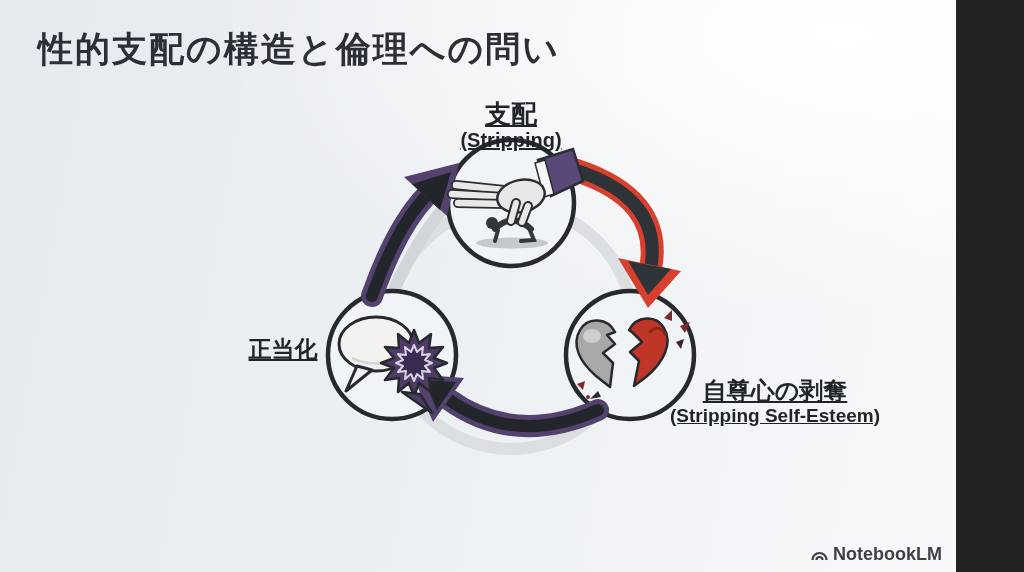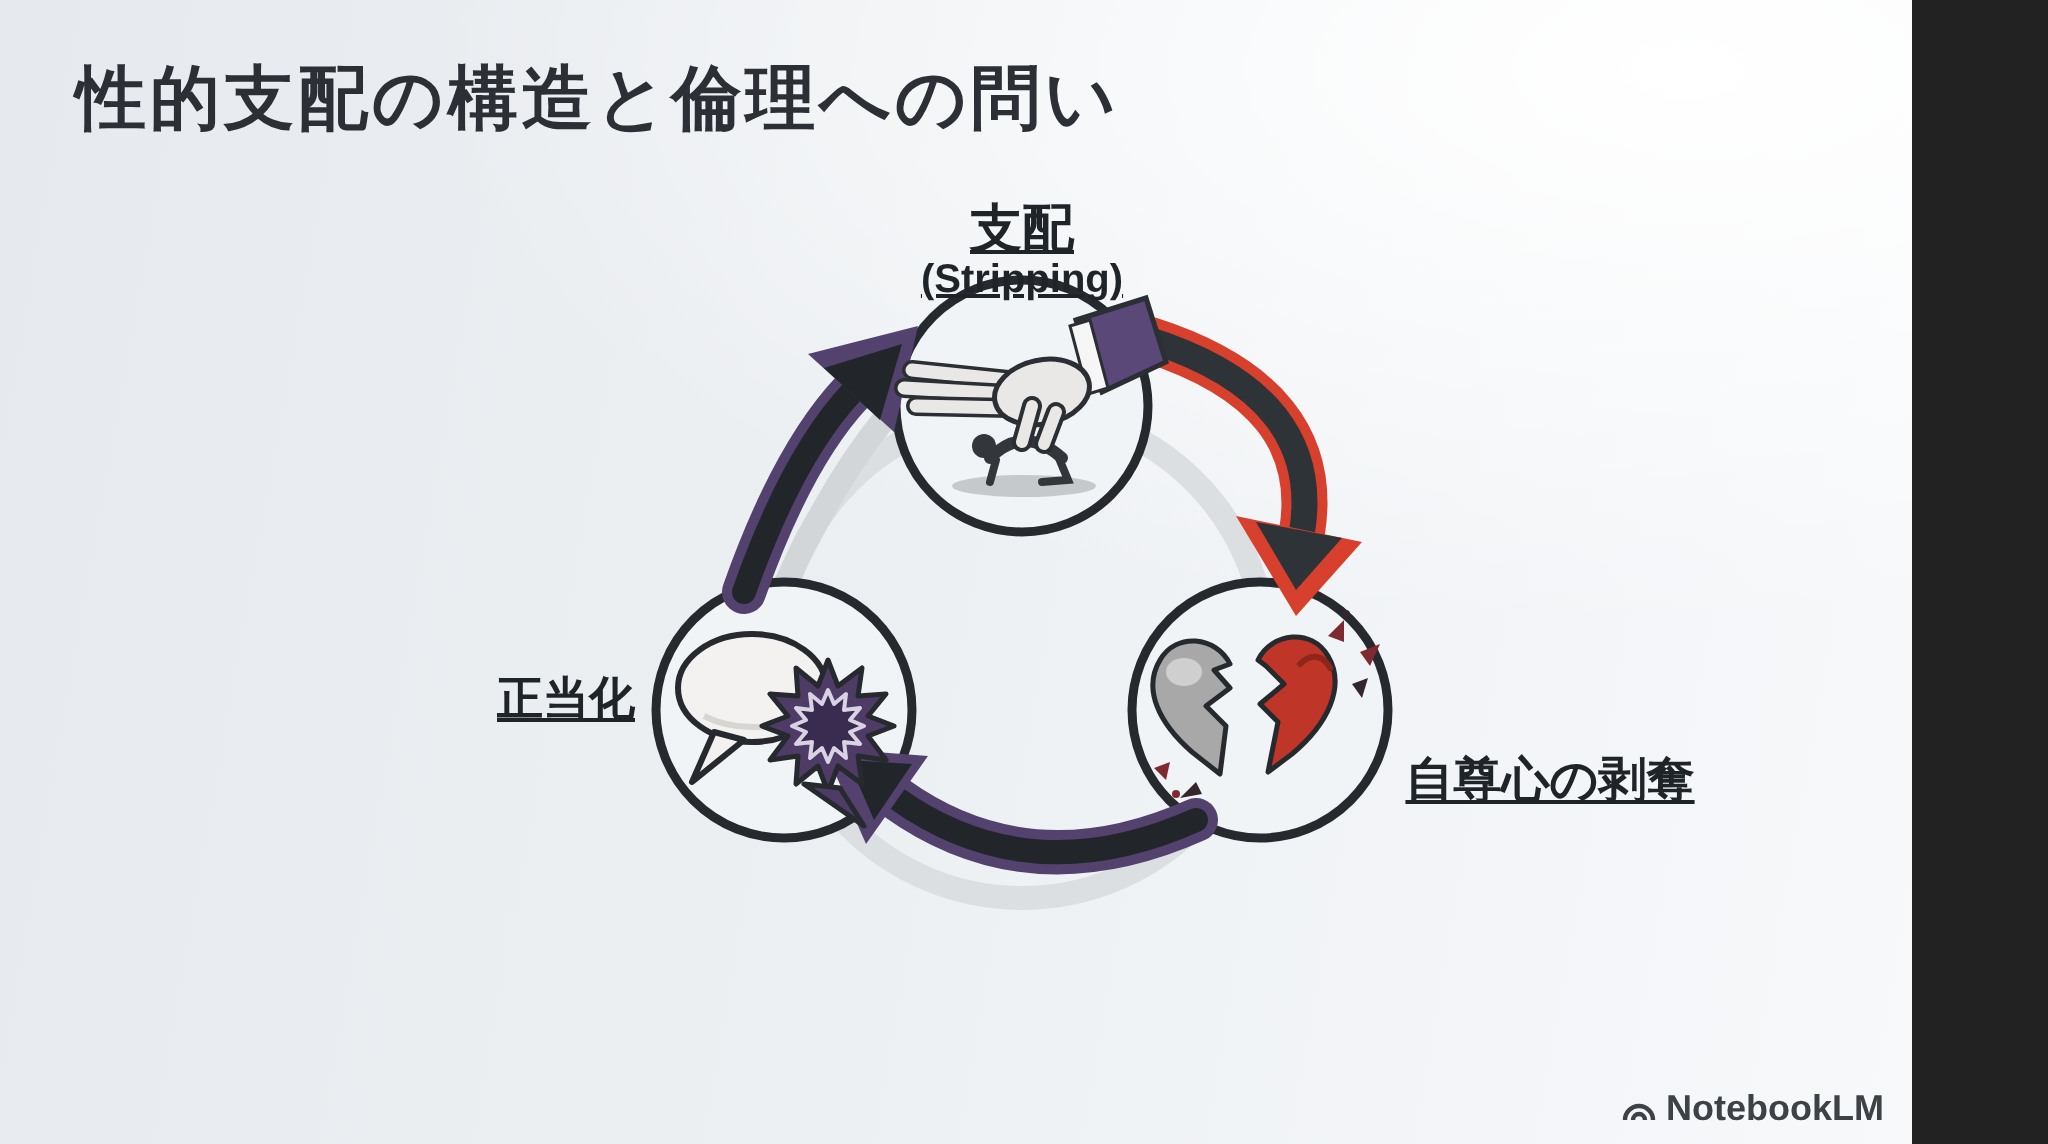--- a/index.html
+++ b/index.html
@@ -122,20 +122,21 @@
       <path d="M420,394 L432,413 L402,392 Z" fill="#4e3c66" stroke="#26292e" stroke-width="2.5" stroke-linejoin="round"></path>
     </g>
   </svg>
 
   <div class="node-label" id="label-domination">
     <div class="jp">支配</div>
     <div class="en">(Stripping)</div>
   </div>
   <div class="node-label" id="label-stripping">
     <div class="jp">自尊心の剥奪</div>
+    <div class="en">(Stripping Self-Esteem)</div>
   </div>
   <div class="node-label" id="label-justification">
     <div class="jp">正当化</div>
   </div>
 
   <div class="summary">
   </div>
 
   <div class="footer">
     <svg width="17" height="13" viewBox="0 0 17 13">

